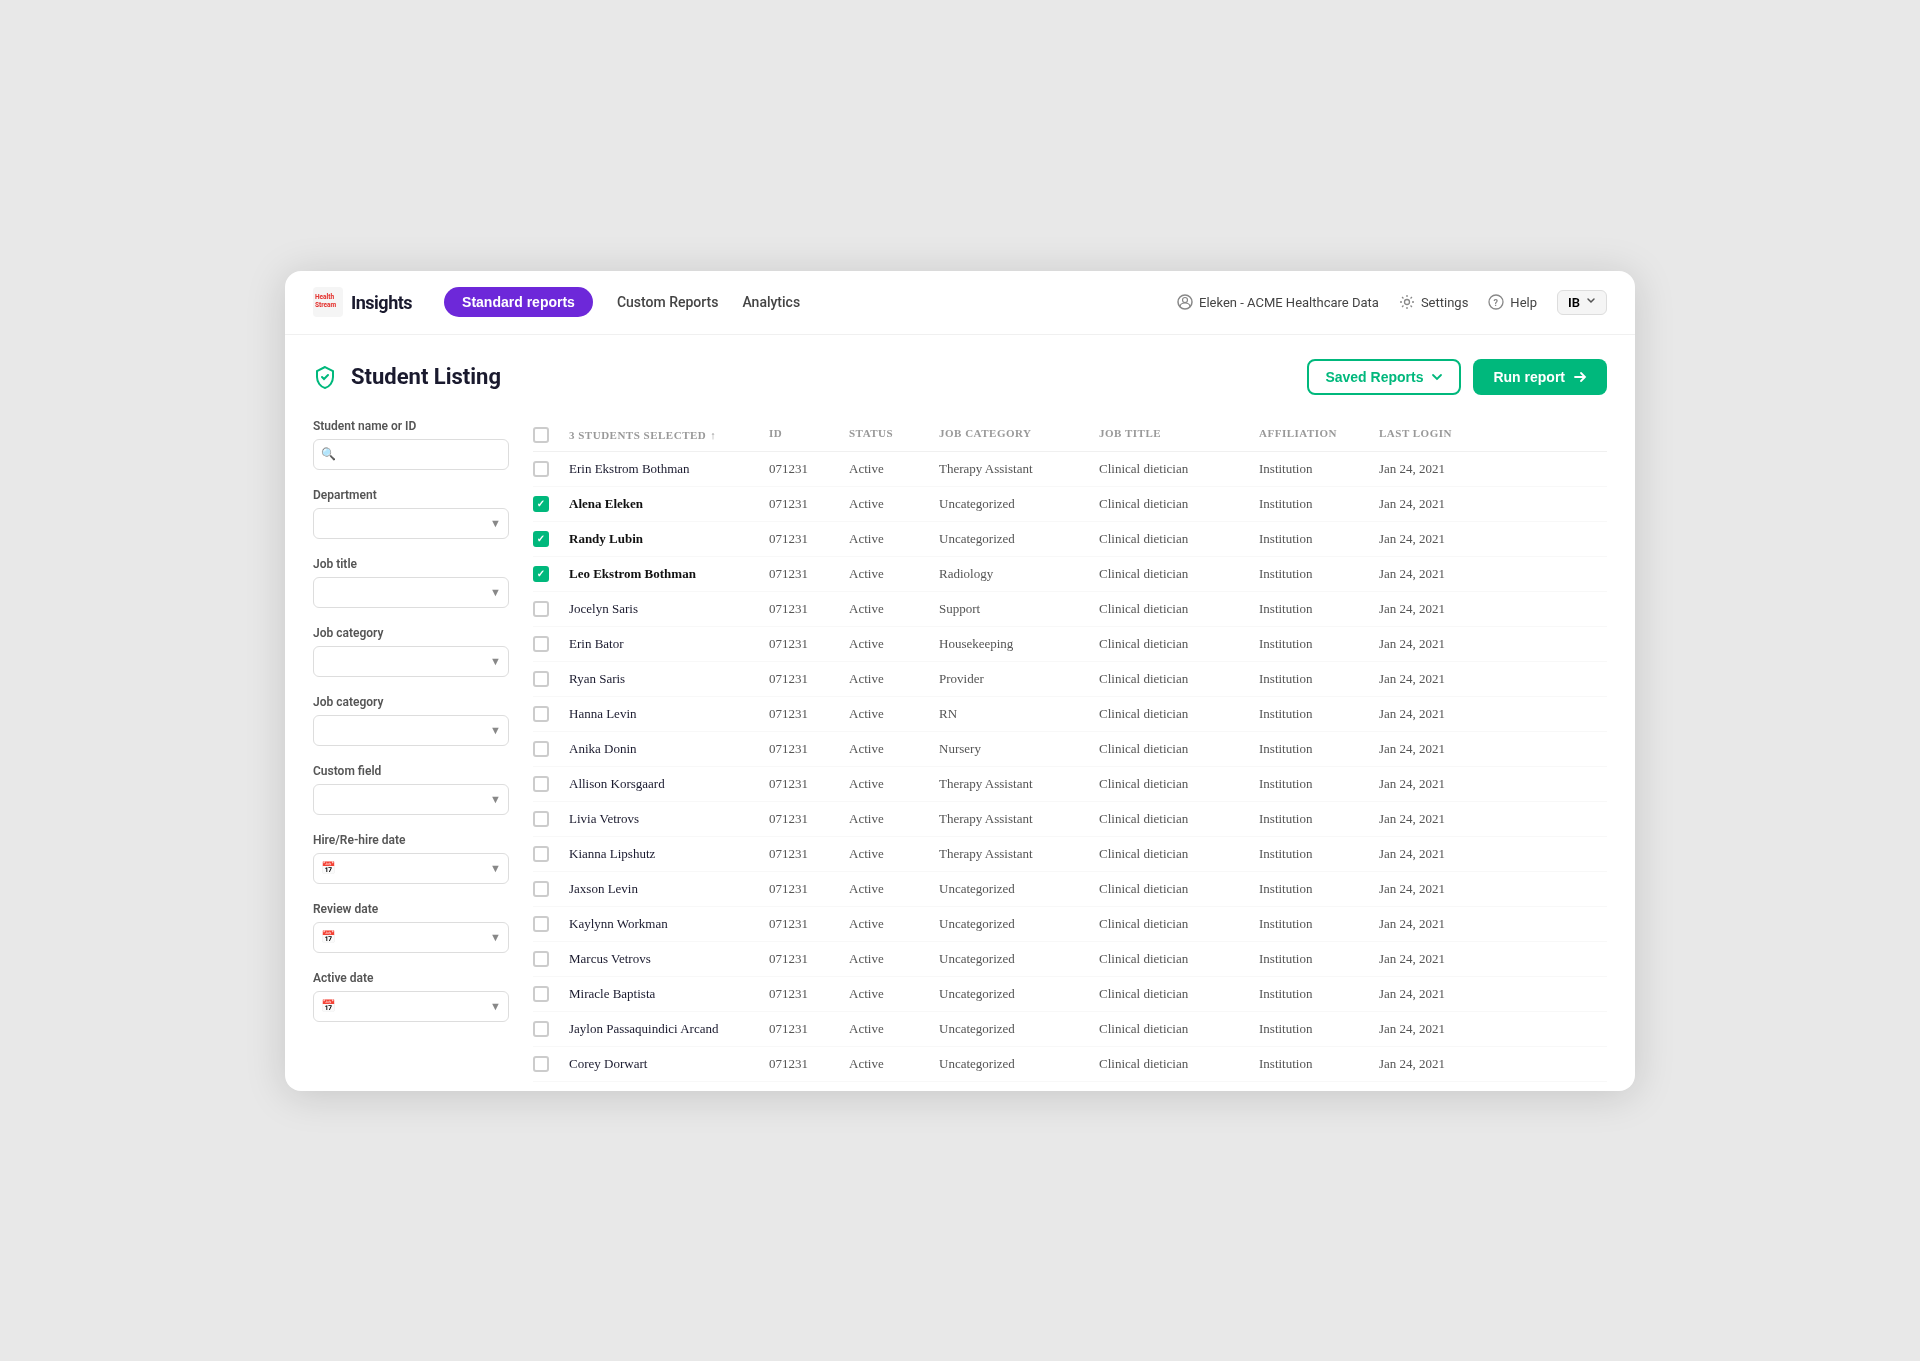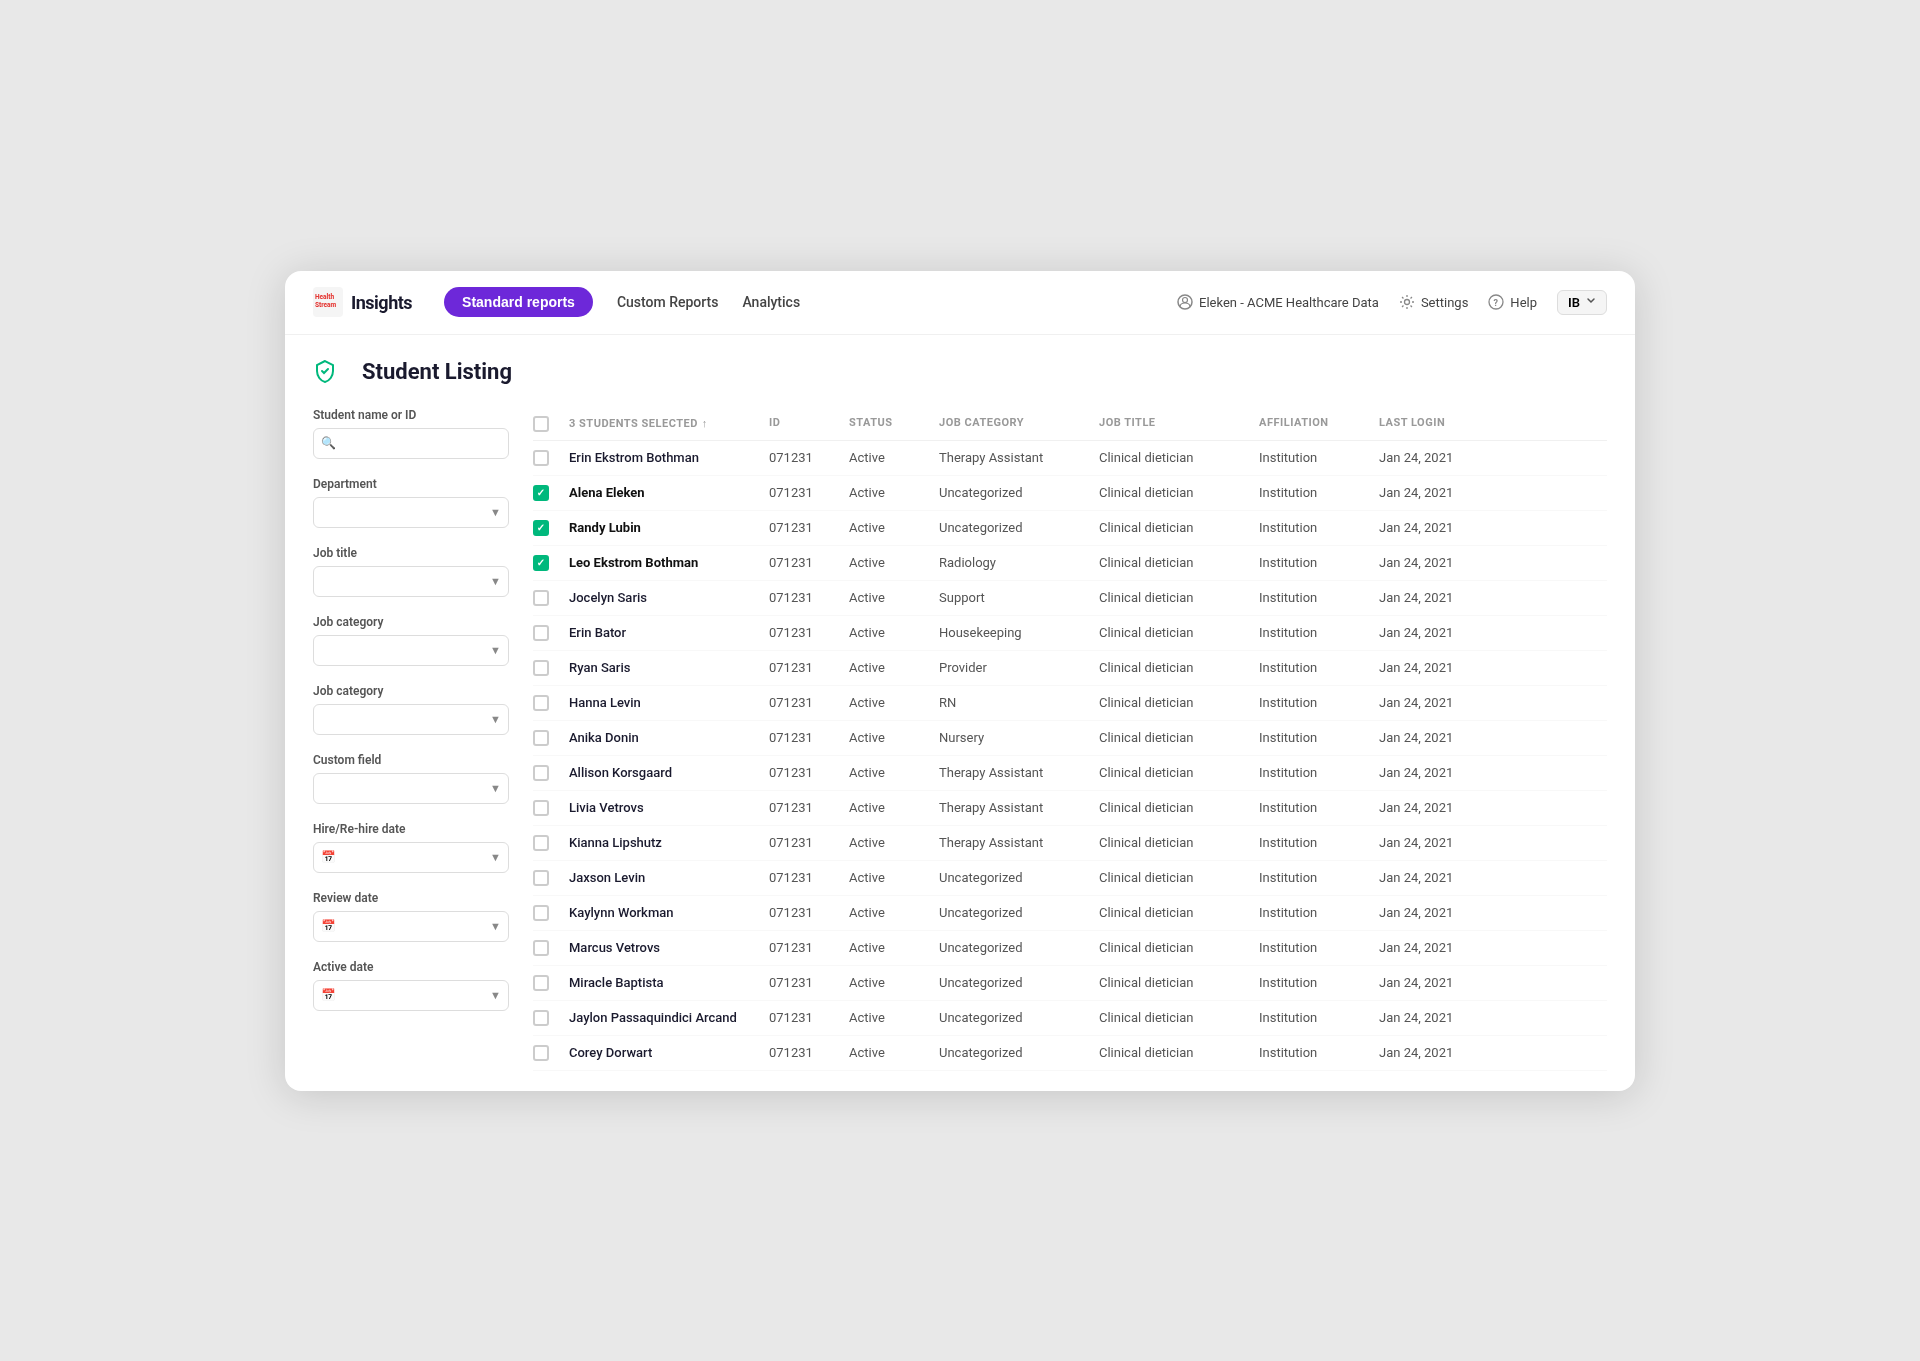--- a/index.html
+++ b/index.html
@@ -88,21 +88,21 @@
     }
     .page-header {
       display: flex;
       align-items: center;
       justify-content: space-between;
       margin-bottom: 24px;
     }
     .page-title-wrap {
       display: flex;
       align-items: center;
-      gap: 25px;
+      gap: 14px;
     }
     .shield-icon {
       width: 24px;
       height: 24px;
       color: #00b87c;
     }
     .page-title {
       font-size: 22px;
       font-weight: 700;
       color: #1a1a2e;
@@ -230,20 +230,21 @@
       right: 8px;
       top: 50%;
       transform: translateY(-50%);
       color: #888;
       font-size: 11px;
     }
     
     .table-area {
       flex: 1;
       overflow: hidden;
+      font-family: Liberation Serif, serif;
     }
     .col-headers {
       display: grid;
       grid-template-columns: 36px 200px 80px 90px 160px 160px 120px 110px;
       padding: 8px 0;
       border-bottom: 1px solid #f0f0f0;
     }
     .col-header {
       font-size: 11px;
       font-weight: 700;
@@ -362,20 +363,34 @@
   <div class="content-area">
 
     <div class="page-header">
       <div class="page-title-wrap">
         <svg class="shield-icon" viewBox="0 0 24 24" fill="none">
           <path d="M12 2L4 6v6c0 5.1 3.4 9.9 8 11 4.6-1.1 8-5.9 8-11V6L12 2z" stroke="#00b87c" stroke-width="2" fill="none"></path>
           <path d="M9 12l2 2 4-4" stroke="#00b87c" stroke-width="2" stroke-linecap="round"></path>
         </svg>
         <h1 class="page-title">Student Listing</h1>
       </div>
+      <div class="header-actions">
+        <button class="saved-reports-btn">
+          <span>Saved Reports</span>
+          <svg width="12" height="12" viewBox="0 0 12 12" fill="none">
+            <path d="M2 4l4 4 4-4" stroke="#00b87c" stroke-width="1.8" stroke-linecap="round"></path>
+          </svg>
+        </button>
+        <button class="run-report-btn">
+          <span>Run report</span>
+          <svg width="14" height="14" viewBox="0 0 14 14" fill="none">
+            <path d="M2 7h10M8 3l4 4-4 4" stroke="#fff" stroke-width="1.8" stroke-linecap="round"></path>
+          </svg>
+        </button>
+      </div>
     </div>
 
     <div class="main-layout">
 
       <div class="sidebar-filters">
         <div class="filter-group">
           <label class="filter-label">Student name or ID</label>
           <div class="filter-input-wrap">
             <span class="filter-search-icon">🔍</span>
             <input class="filter-input" type="text" value="" style="">

